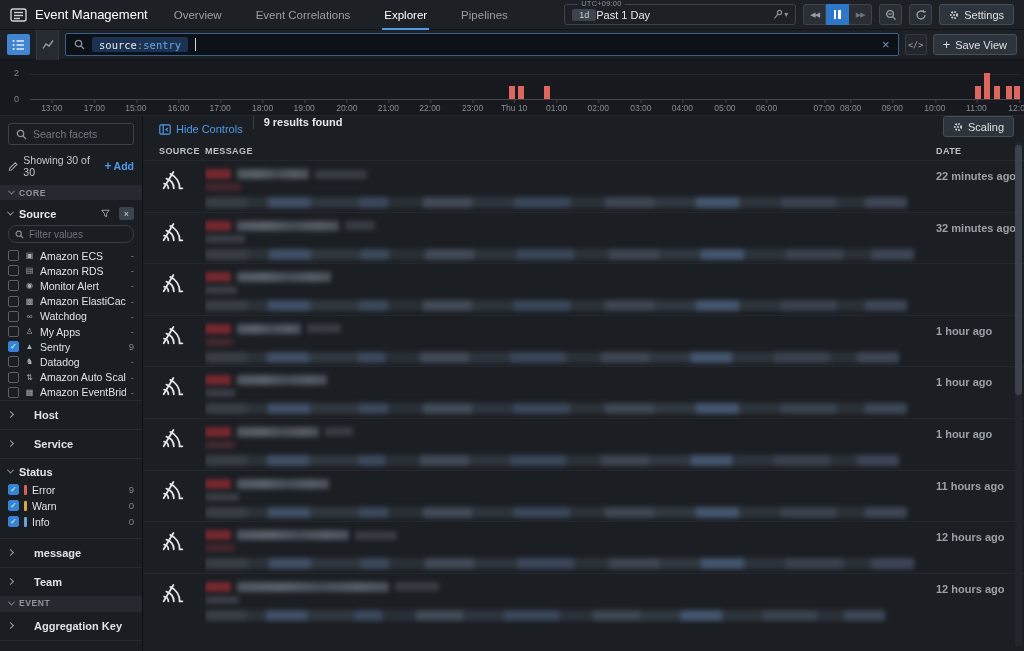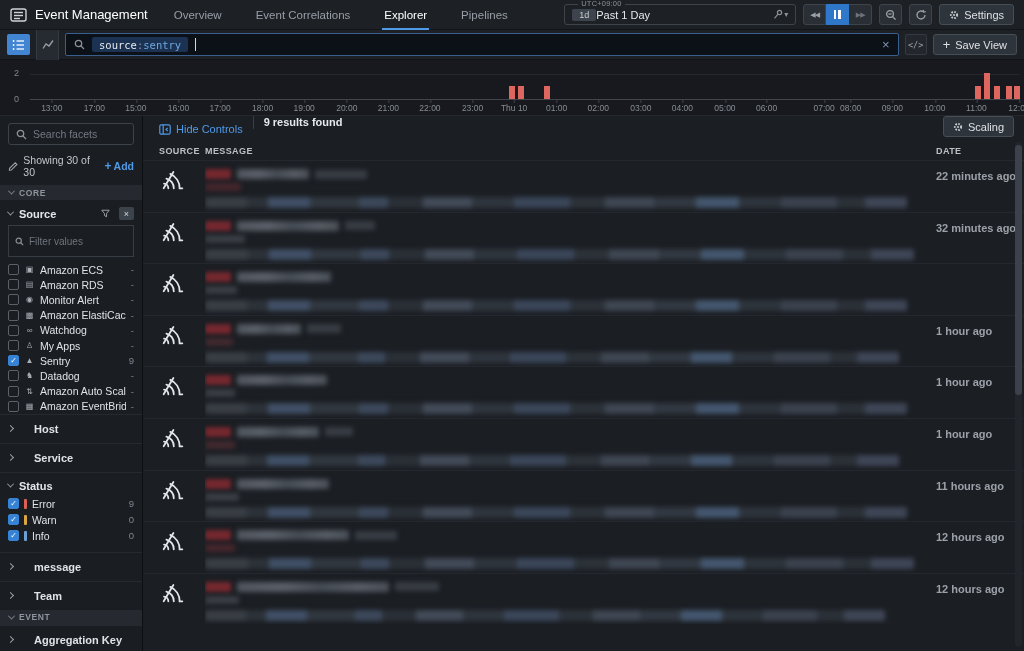--- a/index.html
+++ b/index.html
@@ -66,21 +66,21 @@
   .sidebar { width:143px; flex:none; background:#1a1d22; border-right:1px solid #0d0f12; padding-top:7px; overflow:hidden; }
   .facet-search { margin:0 8px; height:22px; border:1px solid #3d434b; border-radius:3px; display:flex; align-items:center; gap:6px; padding:0 7px; color:#747a82; font-size:10.5px; }
   .showing-row { margin:9px 8px 7px; display:flex; align-items:center; gap:5px; font-size:10.5px; color:#c3c7cc; }
   .add-link { margin-left:auto; color:#4f9ae8; font-weight:bold; font-size:10.5px; display:flex; gap:2px; align-items:center; }
   .add-plus { font-size:12px; }
   .section-hdr { height:15px; background:#262a30; color:#8f959d; font-size:8.5px; font-weight:bold; letter-spacing:.6px; padding:0 9px; display:flex; align-items:center; gap:5px; }
   .facet-hdr { padding:7px 8px 5px; display:flex; align-items:center; gap:6px; }
   .facet-hdr b { font-size:11px; color:#e3e6ea; flex:1; }
   .mini-btn { width:15px; height:13px; border-radius:2px; display:flex; align-items:center; justify-content:center; color:#9ba1a9; }
   .mini-btn.x { background:#3c434b; color:#d2d6da; font-size:9px; }
-  .filter-input { margin:0 8px 5px; height:32px; border:1px solid #373d44; border-radius:0; display:flex; align-items:center; gap:5px; padding:0 6px; color:#6f757d; font-size:10px; }
+  .filter-input { margin:0 8px 5px; height:18px; border:1px solid #373d44; border-radius:8px; display:flex; align-items:center; gap:5px; padding:0 6px; color:#6f757d; font-size:10px; }
   .src-item { display:flex; align-items:center; gap:5px; padding:1.6px 8px; }
   .cb { width:11px; height:11px; border:1px solid #5a6169; border-radius:2px; flex:none; display:flex; align-items:center; justify-content:center; }
   .cb .tick { display:none; color:#fff; font-size:8px; line-height:1; }
   .cb.on { background:#3683d6; border-color:#3683d6; }
   .cb.on .tick { display:block; }
   .src-ico { width:11px; height:11px; flex:none; color:#aab0b7; font-size:8px; line-height:11px; text-align:center; }
   .src-label { flex:1; color:#dfe2e6; font-size:10.5px; white-space:nowrap; overflow:hidden; }
   .src-count { color:#81878f; font-size:9.5px; }
   .facet-row { border-top:1px solid #262a30; padding:8px 8px; display:flex; align-items:center; gap:21px; }
   .facet-row b { font-size:11px; color:#dfe2e6; }

